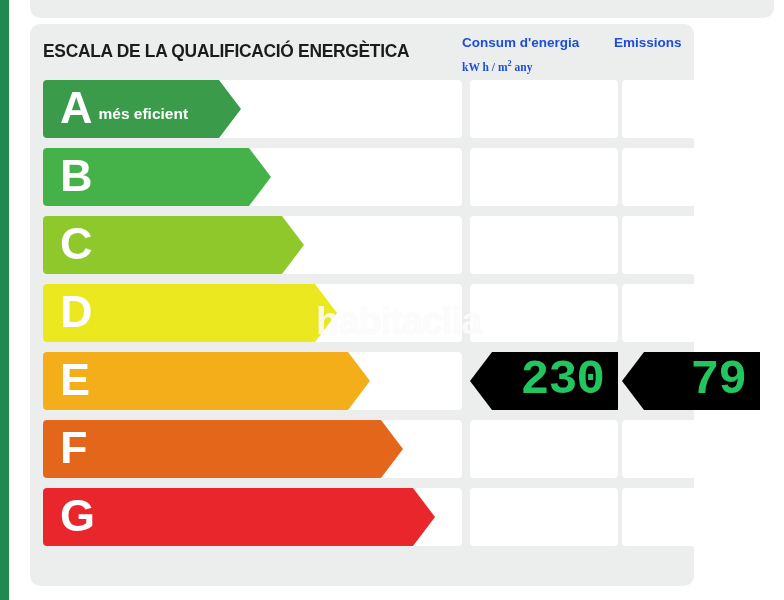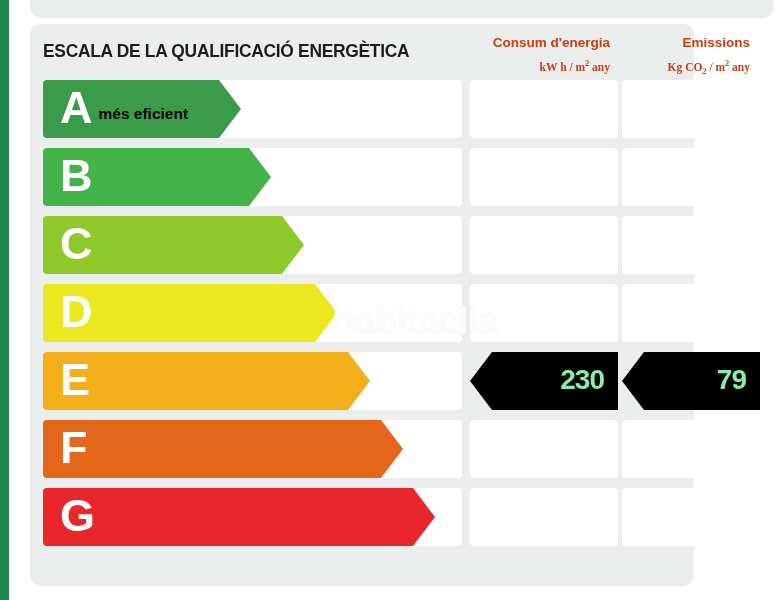--- a/index.html
+++ b/index.html
@@ -64,39 +64,39 @@
     letter-spacing: -0.3px;
     color: #1c1c1c;
     font-family: "Liberation Sans", sans-serif;
     transform: scaleX(0.94);
     transform-origin: left center;
     white-space: nowrap;
   }
   .col-head {
     position: absolute;
     top: 10px;
-    text-align: right;
-    color: #c2410c;
+    text-align: left;
+    color: #1d4ed8;
   }
   .col-head .ch-main {
     font-size: 13.5px;
     font-weight: bold;
     line-height: 18px;
     white-space: nowrap;
   }
   .col-head .ch-sub {
     font-size: 11.5px;
     font-weight: bold;
     line-height: 18px;
     margin-top: 3px;
     white-space: nowrap;
     font-family: Liberation Serif, serif;
   }
   .col-head.energy { left: 432px; width: 148px; }
-  .col-head.emissions { left: 572px; width: 148px; }
+  .col-head.emissions { left: 584px; width: 148px; }
   sub, sup { font-size: 0.72em; }
 
   
   .rows {
     position: absolute;
     left: 0;
     top: 56px;
     width: 744px;
   }
   .row {
@@ -130,21 +130,21 @@
   .grade-letter {
     color: #ffffff;
     font-size: 45px;
     font-weight: bold;
     line-height: 1;
     margin-left: 17px;
     margin-top: -3px;
     font-family: "Liberation Sans", sans-serif;
   }
   .grade-caption {
-    color: #000000;
+    color: #ffffff;
     font-size: 15.5px;
     font-weight: bold;
     margin-left: 6px;
     margin-top: 9px;
     white-space: nowrap;
     font-family: "Liberation Sans", sans-serif;
   }
 
   
   .val-cell {
@@ -164,34 +164,34 @@
     height: 58px;
     background: #000000;
     clip-path: polygon(22px 0, 100% 0, 100% 100%, 22px 100%, 0 50%);
     display: flex;
     align-items: center;
     justify-content: flex-end;
   }
   .val-badge.energy { left: 440px; width: 148px; }
   .val-badge.emissions { left: 592px; width: 138px; }
   .val-badge .val-text {
-    color: #86efac;
-    font-size: 28px;
+    color: #22c55e;
+    font-size: 48px;
     font-weight: bold;
     line-height: 1;
     margin-right: 14px;
     margin-top: -2px;
     letter-spacing: -1px;
-    font-family: Liberation Sans, sans-serif;
+    font-family: Liberation Mono, monospace;
   }
 
   
   .watermark {
     position: absolute;
-    left: 302px;
+    left: 286px;
     top: 276px;
     font-size: 38px;
     font-weight: bold;
     color: rgba(255,255,255,0.82);
     letter-spacing: -1px;
     pointer-events: none;
     font-family: "Liberation Sans", sans-serif;
     text-shadow: 0 0 1px rgba(200,200,200,0.35);
   }
 </style>
@@ -206,21 +206,20 @@
   <div class="header">
     <div class="scale-title">ESCALA DE LA QUALIFICACIÓ ENERGÈTICA</div>
 
     <div class="col-head energy">
       <div class="ch-main">Consum d'energia</div>
       <div class="ch-sub"><span>kW h / m</span><sup>2</sup><span> any</span></div>
     </div>
 
     <div class="col-head emissions">
       <div class="ch-main">Emissions</div>
-      <div class="ch-sub"><span>Kg CO</span><sub>2</sub><span> / m</span><sup>2</sup><span> any</span></div>
     </div>
   </div>
 
   <div class="rows" id="rows-container">
       <div class="row">
         <div class="grade-plate"></div>
         <div class="grade-bar" style="width: 198px; background: rgb(58, 155, 75);">
           <span class="grade-letter">A</span>
           <span class="grade-caption">més eficient</span>
         </div>

